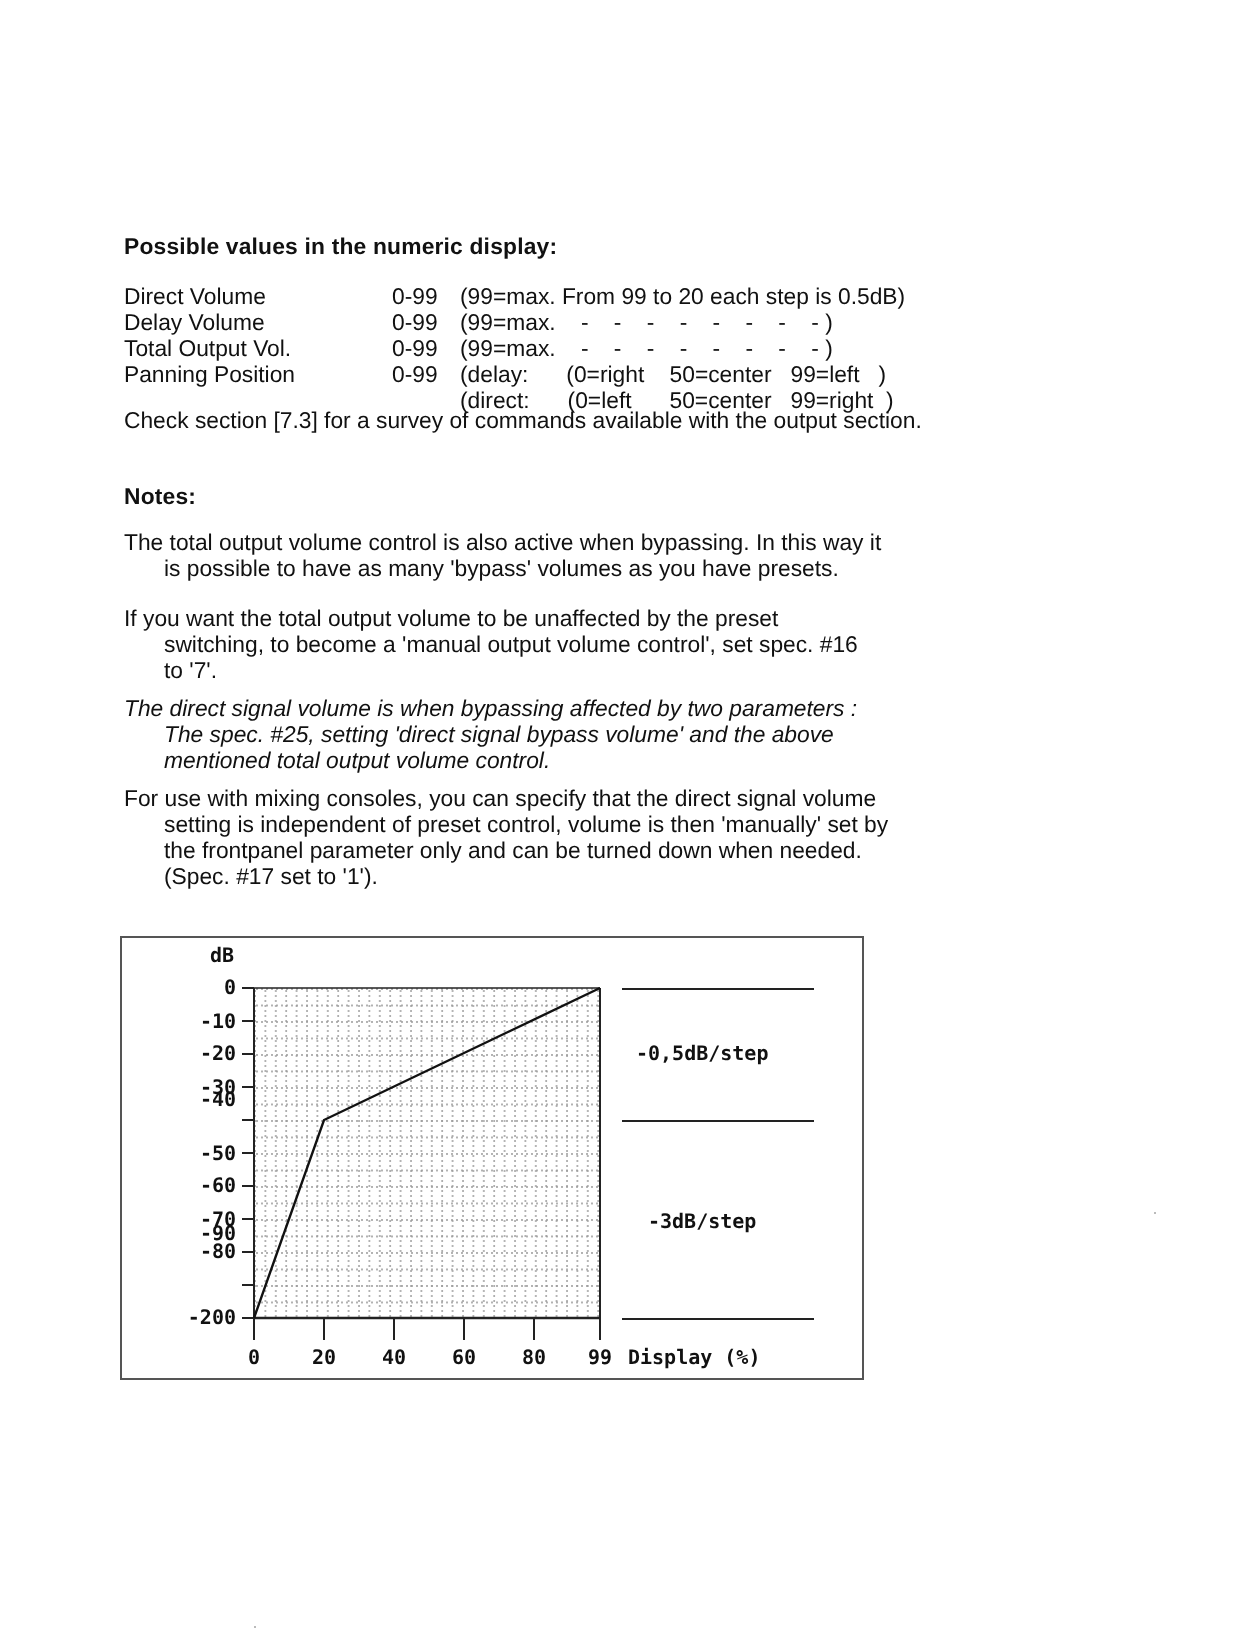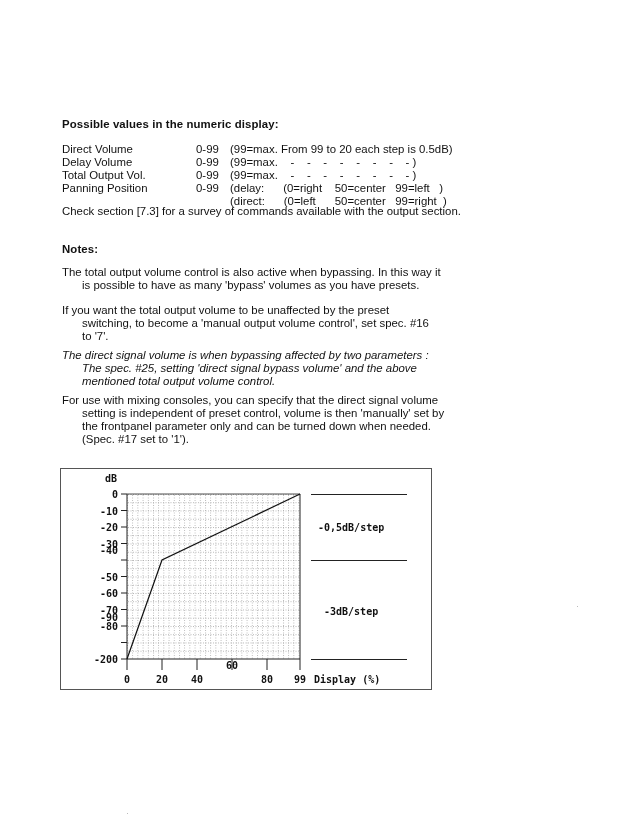--- a/index.html
+++ b/index.html
@@ -134,21 +134,21 @@
         <line x1="149" y1="169" x2="149" y2="180"></line>
     </g>
 
     <polyline points="9,169 44,70 182,4" fill="none" stroke="#111" stroke-width="1.2"></polyline>
   </svg>
 
   <div>
     <div class="mono" style="position:absolute; left:124px; top:634px;">0</div>
     <div class="mono" style="position:absolute; left:156px; top:634px;">20</div>
     <div class="mono" style="position:absolute; left:191px; top:634px;">40</div>
-    <div class="mono" style="position:absolute; left:226px; top:620px;">60</div>
+    <div class="mono" style="position:absolute; left:226px; top:634px;">60</div>
     <div class="mono" style="position:absolute; left:261px; top:634px;">80</div>
     <div class="mono" style="position:absolute; left:294px; top:634px;">99</div>
   </div>
   <div class="mono" style="position:absolute; left:314px; top:634px;">Display (%)</div>
 
   <div style="position:absolute; left:311px; top:454px; width:96px; height:1px; background:#222;"></div>
   <div style="position:absolute; left:311px; top:520px; width:96px; height:1px; background:#222;"></div>
   <div style="position:absolute; left:311px; top:619px; width:96px; height:1px; background:#222;"></div>
   <div class="mono" style="position:absolute; left:318px; top:482px;">-0,5dB/step</div>
   <div class="mono" style="position:absolute; left:324px; top:566px;">-3dB/step</div>

